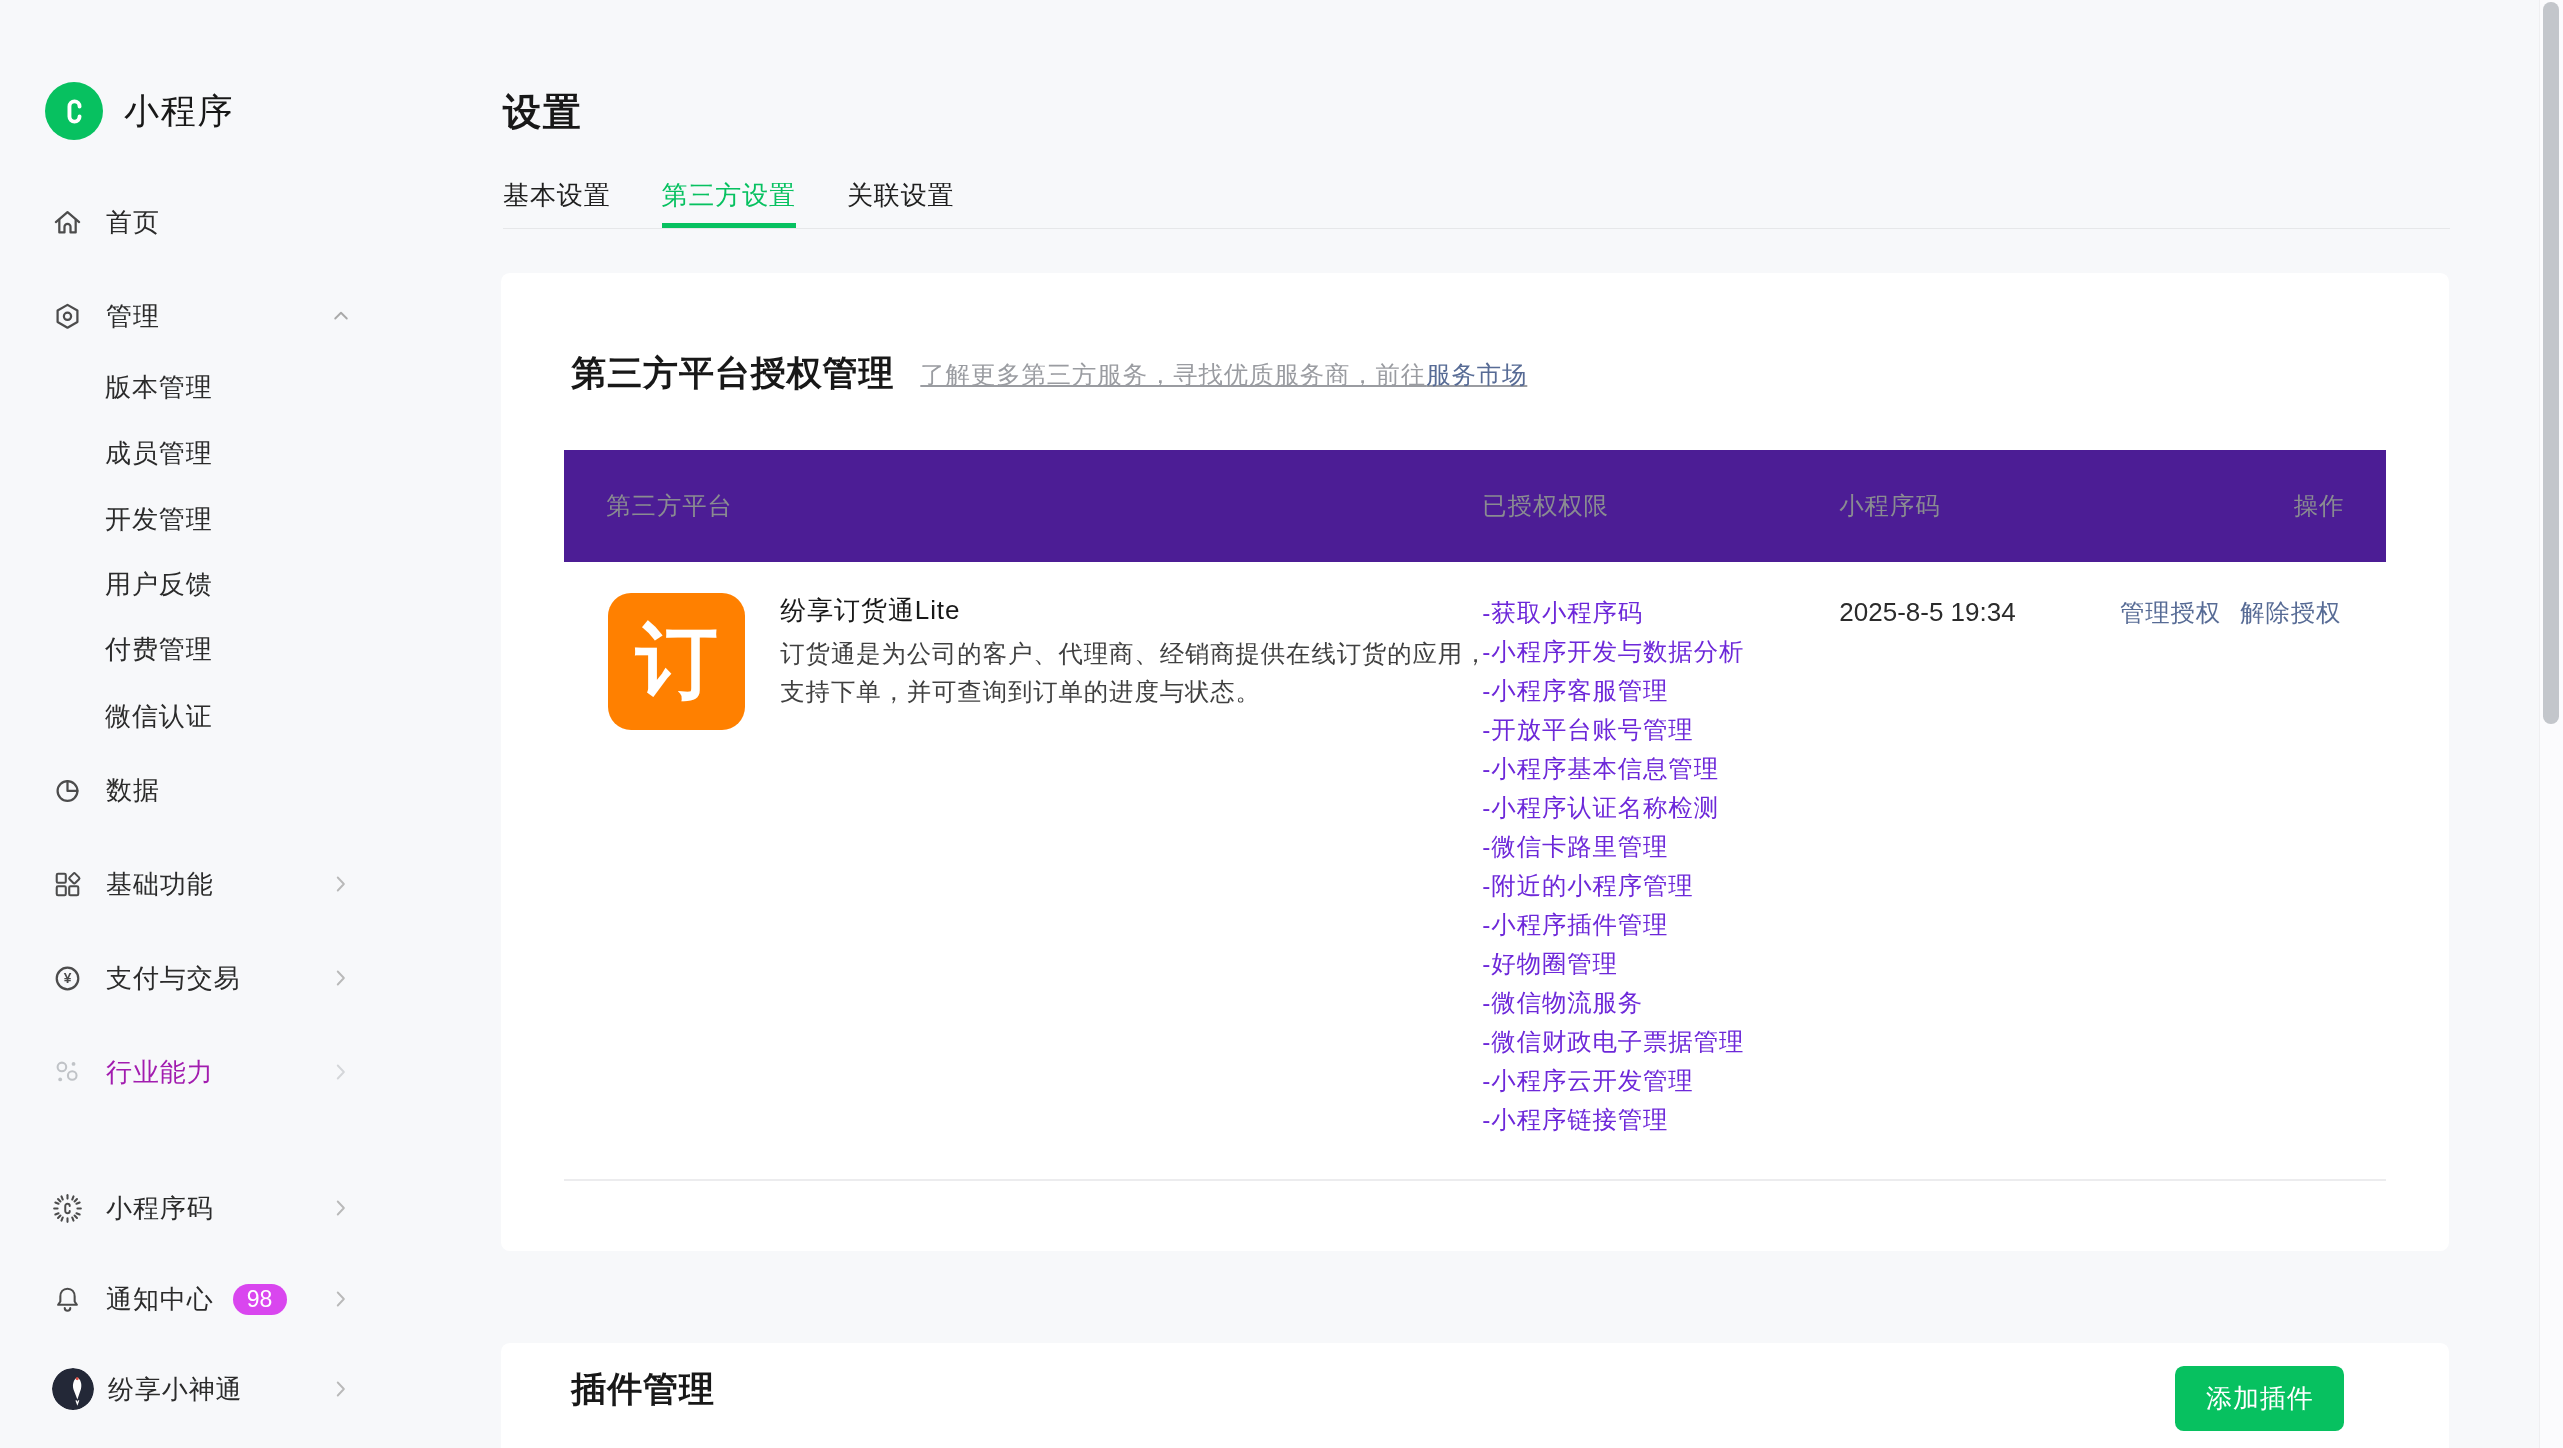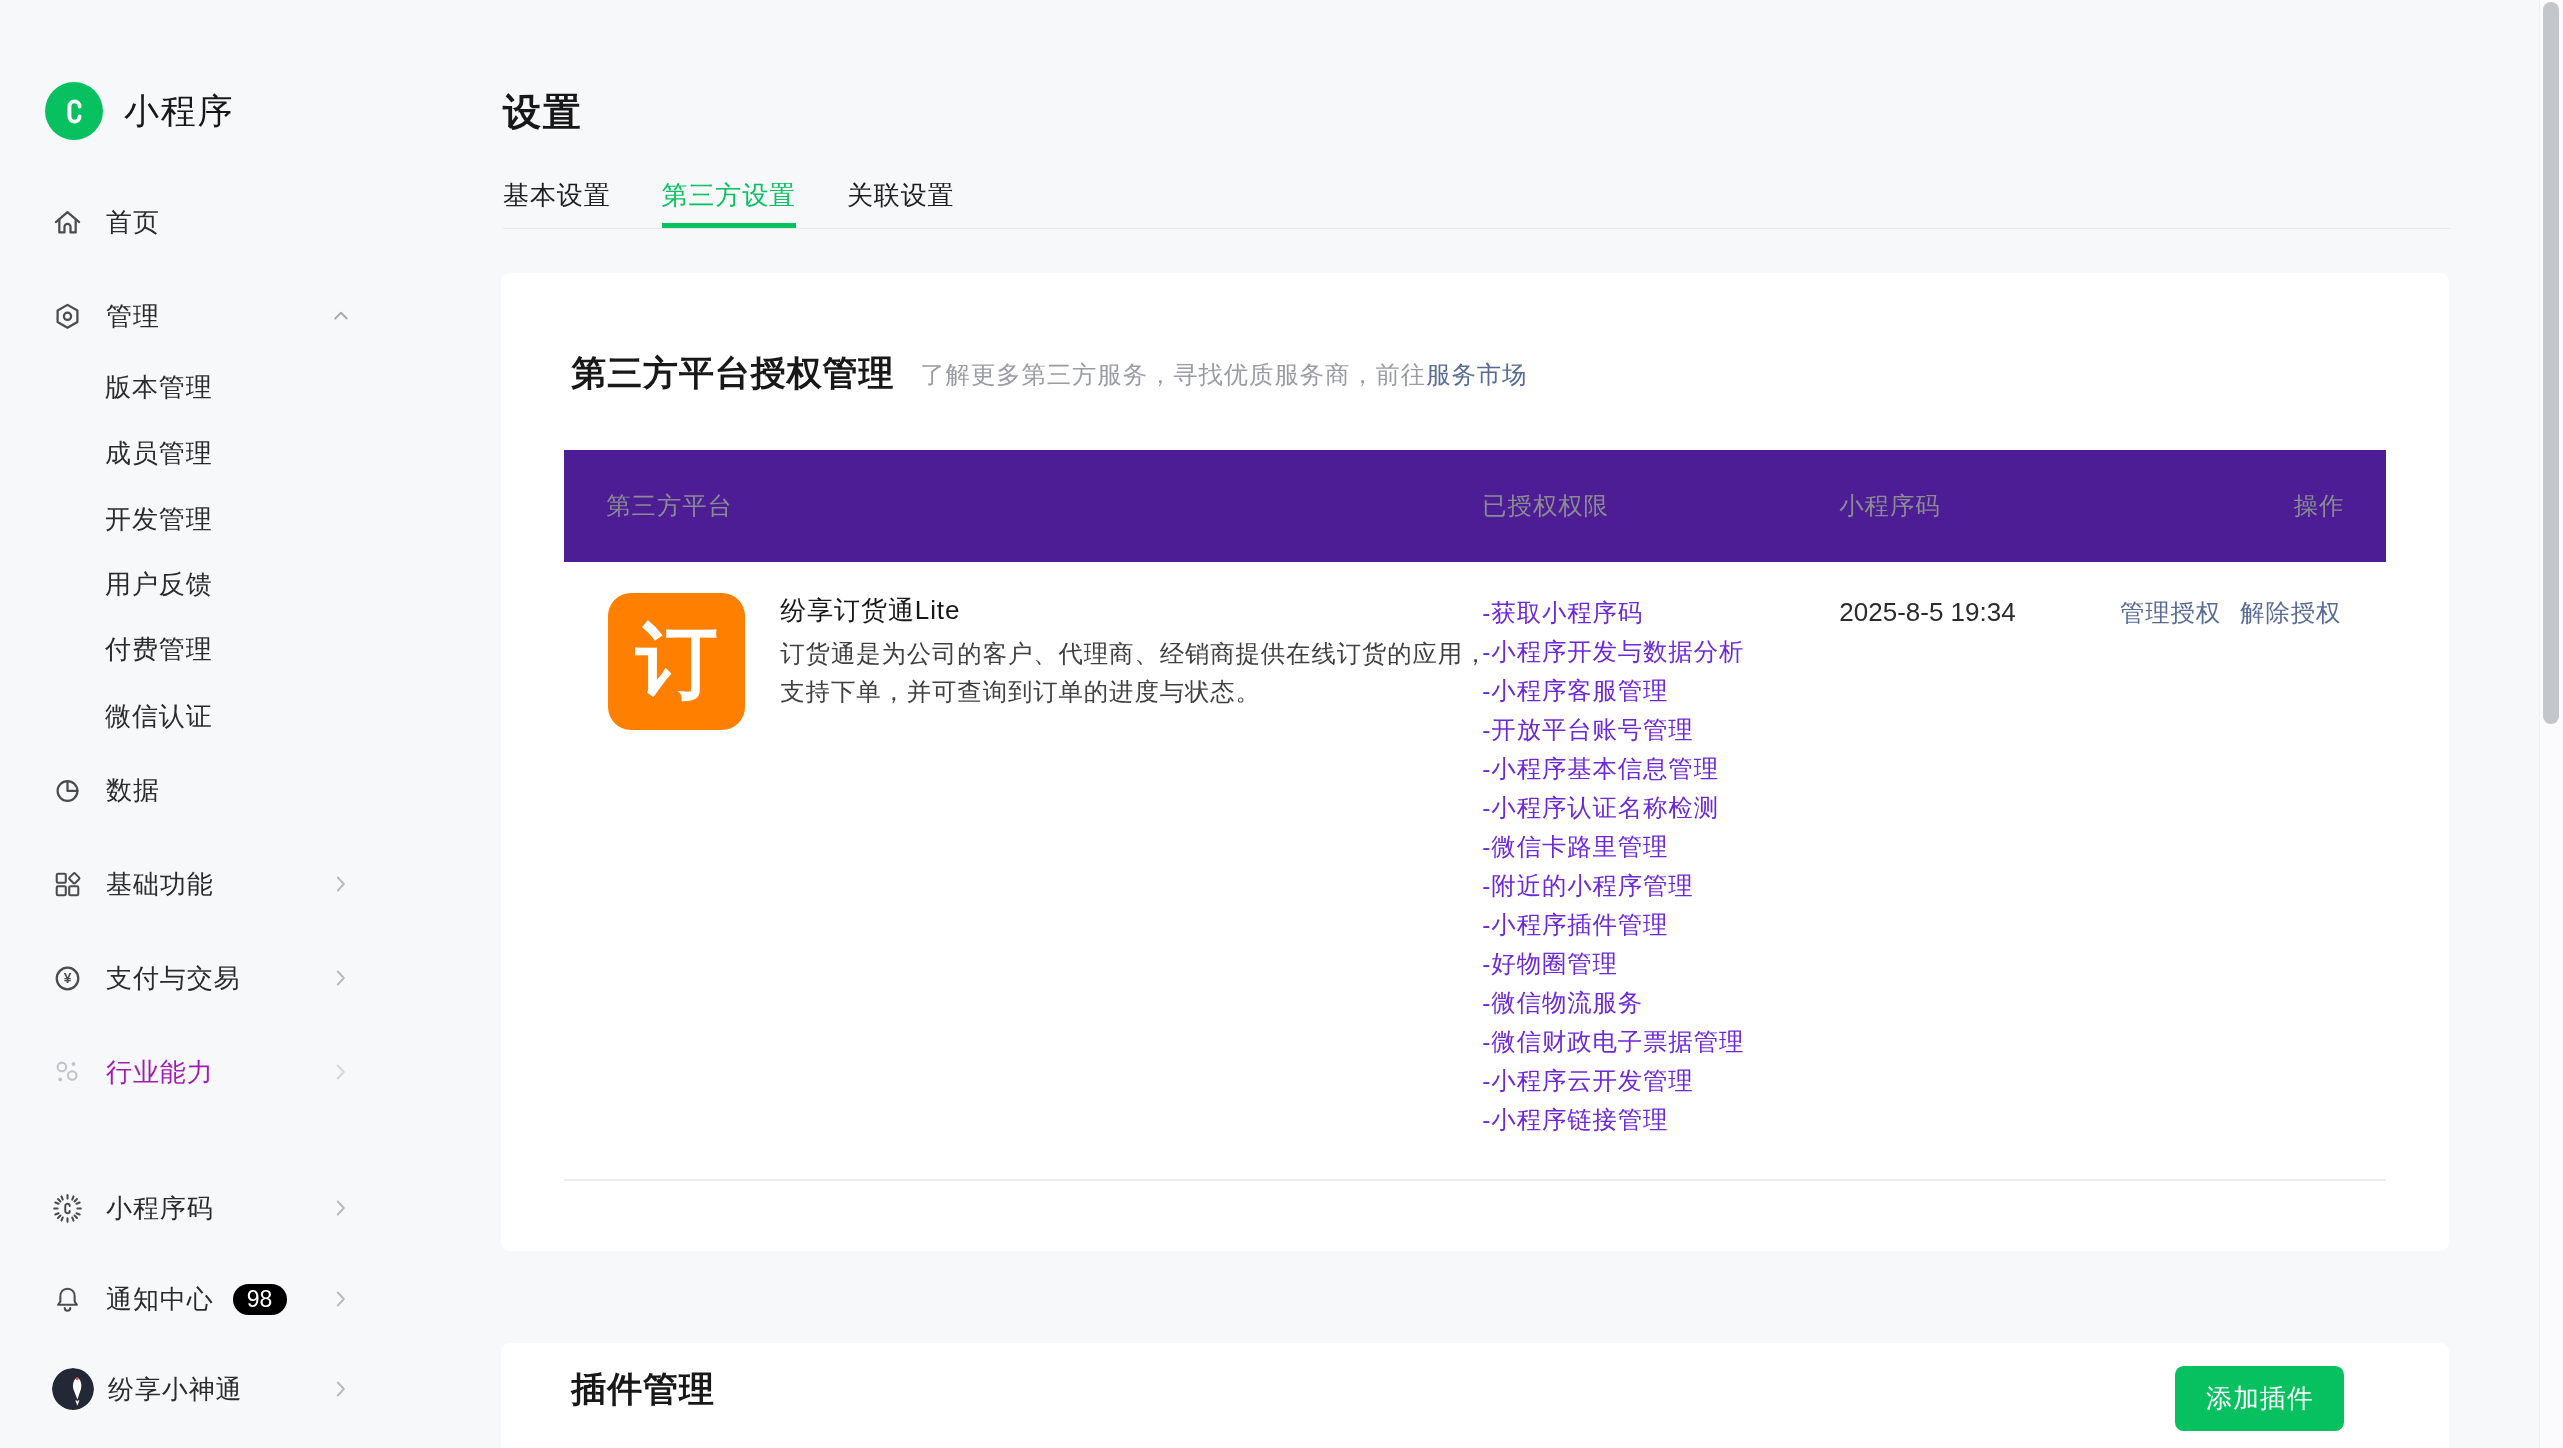--- a/index.html
+++ b/index.html
@@ -18,40 +18,40 @@
   .brand-logo { width:58px; height:58px; border-radius:50%; background:#07c160; display:flex; align-items:center; justify-content:center; }
   .brand-title { margin-left:21px; font-size:35px; font-weight:500; color:#181818; letter-spacing:1.7px; }
 
   .srow { position:absolute; left:52px; width:302px; height:42px; display:flex; align-items:center; cursor:pointer; }
   .srow .ic { width:31px; height:31px; flex:0 0 31px; }
   .srow .lbl { margin-left:23px; font-size:26px; color:#2b2b2b; letter-spacing:0.9px; white-space:nowrap; }
   .srow .chev { position:absolute; right:0; width:26px; height:26px; }
   .srow.disabled .lbl { color:#a21caf; }
   .subrow { position:absolute; left:105px; height:38px; display:flex; align-items:center; cursor:pointer; }
   .subrow .lbl { font-size:26px; color:#2b2b2b; letter-spacing:0.9px; white-space:nowrap; }
-  .badge { margin-left:19px; min-width:54px; height:31px; padding:0 12.2px; background:#000000; border-radius:15.7px;
+  .badge { margin-left:19px; min-width:54px; height:31px; padding:0 12.2px; background:#d946ef; border-radius:15.7px;
            color:#fff; font-size:23px; display:flex; align-items:center; justify-content:center; }
   .avatar { width:42px; height:42px; flex:0 0 42px; border-radius:50%; overflow:hidden; }
   .srow.avrow .lbl { margin-left:14px; }
 
   
   .main { position:absolute; left:503px; top:9px; width:1947px; height:1123px; }
   .page-title { position:absolute; left:0; top:78px; font-size:38px; font-weight:600; color:#181818; letter-spacing:1.7px; }
 
   .tabs { position:absolute; left:0; top:171px; width:100%; border-bottom:1.7px solid #e6e7e9; }
   .tab { display:inline-block; margin-right:47px; font-size:26px; line-height:31px; padding-bottom:12.2px;
          border-bottom:5.2px solid transparent; color:#1f1f1f; cursor:pointer; letter-spacing:0.9px; }
   .tab.active { color:#07c160; border-bottom-color:#07c160; }
 
   .card { position:absolute; left:-1.7px; width:1948px; background:#fff; border-radius:8.7px; }
   .card1 { top:264px; height:978px; }
   .card2 { top:1334px; height:262px; }
 
   .card-title { position:absolute; left:70px; top:77px; font-size:35px; font-weight:600; color:#181818; letter-spacing:0.9px; }
-  .card-sub { position:absolute; left:419px; top:86px; font-size:24.4px; color:#9a9ca1; letter-spacing:0.9px; }
+  .card-sub { position:absolute; left:419px; top:86px; font-size:24.4px; color:#9a9ca1; letter-spacing:0.9px;text-decoration:underline; }
   .card-sub a { color:#576b95; text-decoration:none; cursor:pointer; }
 
   .thead { position:absolute; left:63px; right:63px; top:177px; height:112px; background:#4c1d95; }
   .th { position:absolute; top:0; height:112px; display:flex; align-items:center; font-size:24.4px; color:#8a8c91; letter-spacing:0.9px; }
   .th.c1 { left:42px; } .th.c2 { left:918px; } .th.c3 { left:1275px; } .th.c4 { right:42px; }
 
   .trow { position:absolute; left:0; right:0; top:289px; }
   .app-icon { position:absolute; left:107px; top:31px; width:137px; height:137px; border-radius:23px; background:#ff8000;
               color:#fff; font-size:82px; font-weight:600; display:flex; align-items:center; justify-content:center; }
   .app-name { position:absolute; left:279px; top:31px; font-size:26px; font-weight:500; color:#181818; letter-spacing:0.9px; }

